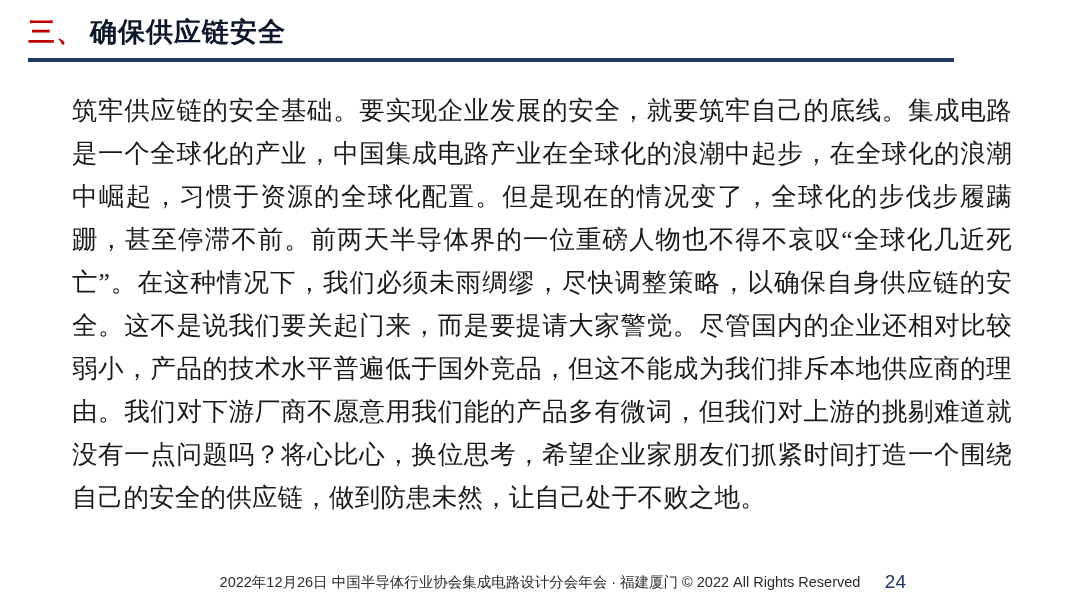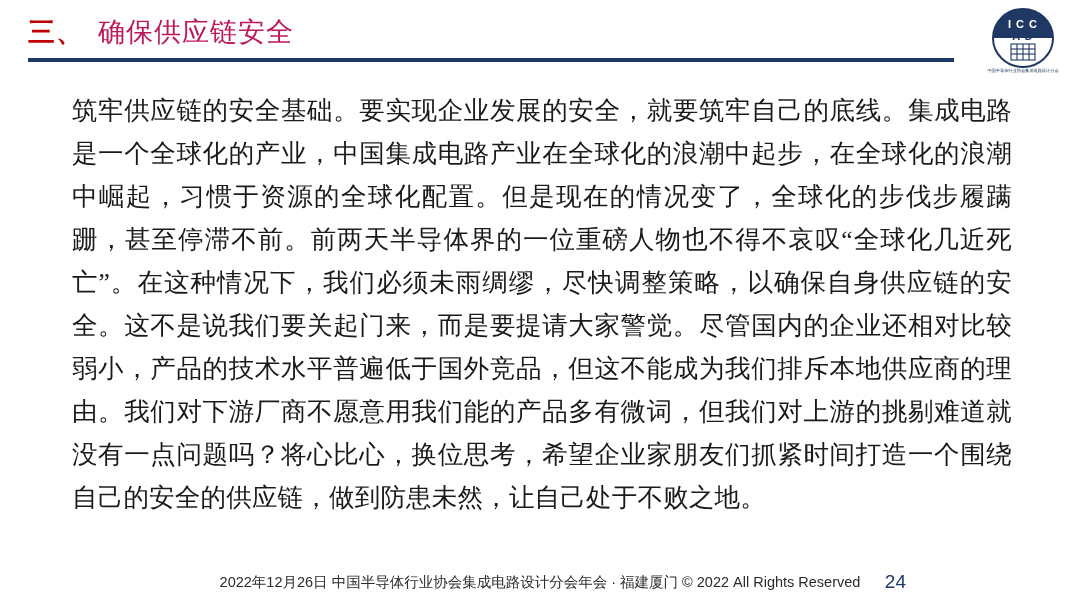--- a/index.html
+++ b/index.html
@@ -40,23 +40,23 @@
   .title-num {
     font-family: "Liberation Serif", serif;
     font-size: 27px;
     font-weight: bold;
     color: #c00000;
     letter-spacing: 1px;
   }
   .title-text {
     font-family: "Liberation Serif", serif;
     font-size: 27px;
-    font-weight: normal;
-    color: #be185d;
-    margin-left: 14px;
+    font-weight: bold;
+    color: #0f172a;
+    margin-left: 6px;
     letter-spacing: 1px;
   }
   .title-rule {
     position: absolute;
     left: 28px;
     top: 58px;
     width: 926px;
     height: 4px;
     background: #1f3864;
   }
@@ -122,37 +122,20 @@
 <div class="slide">
 
   <div class="header">
     <div class="title-row">
       <span class="title-num">三、</span>
       <span class="title-text">确保供应链安全</span>
     </div>
     <div class="title-rule"></div>
   </div>
 
-  <div class="logo">
-    <svg viewBox="0 0 74 70" width="74" height="70">
-      <ellipse cx="37" cy="32" rx="30" ry="29" fill="#ffffff" stroke="#1f3864" stroke-width="2"></ellipse>
-      <path d="M7 32 a30 29 0 0 1 60 0" fill="#1f3864"></path>
-      <text x="37" y="22" text-anchor="middle" font-family="Liberation Sans, sans-serif" font-size="11" font-weight="bold" fill="#ffffff" letter-spacing="1">I C C</text>
-      <text x="37" y="34" text-anchor="middle" font-family="Liberation Sans, sans-serif" font-size="11" font-weight="bold" fill="#1f3864" letter-spacing="1">A D</text>
-      <g stroke="#1f3864" stroke-width="1.1" fill="none">
-        <rect x="25" y="38" width="24" height="16"></rect>
-        <line x1="25" y1="43" x2="49" y2="43"></line>
-        <line x1="25" y1="48" x2="49" y2="48"></line>
-        <line x1="31" y1="38" x2="31" y2="54"></line>
-        <line x1="37" y1="38" x2="37" y2="54"></line>
-        <line x1="43" y1="38" x2="43" y2="54"></line>
-      </g>
-      <text x="37" y="66" text-anchor="middle" font-family="Liberation Sans, sans-serif" font-size="4.2" fill="#1f3864">中国半导体行业协会集成电路设计分会</text>
-    </svg>
-  </div>
 
   <div class="body-text">筑牢供应链的安全基础。要实现企业发展的安全，就要筑牢自己的底线。集成电路是一个全球化的产业，中国集成电路产业在全球化的浪潮中起步，在全球化的浪潮中崛起，习惯于资源的全球化配置。但是现在的情况变了，全球化的步伐步履蹒跚，甚至停滞不前。前两天半导体界的一位重磅人物也不得不哀叹“全球化几近死亡”。在这种情况下，我们必须未雨绸缪，尽快调整策略，以确保自身供应链的安全。这不是说我们要关起门来，而是要提请大家警觉。尽管国内的企业还相对比较弱小，产品的技术水平普遍低于国外竞品，但这不能成为我们排斥本地供应商的理由。我们对下游厂商不愿意用我们能的产品多有微词，但我们对上游的挑剔难道就没有一点问题吗？将心比心，换位思考，希望企业家朋友们抓紧时间打造一个围绕自己的安全的供应链，做到防患未然，让自己处于不败之地。</div>
 
   <div class="footer">
     <div class="footer-text">2022年12月26日 中国半导体行业协会集成电路设计分会年会 · 福建厦门 © 2022 All Rights Reserved</div>
     <div class="page-num">24</div>
   </div>
 
 </div>
 

